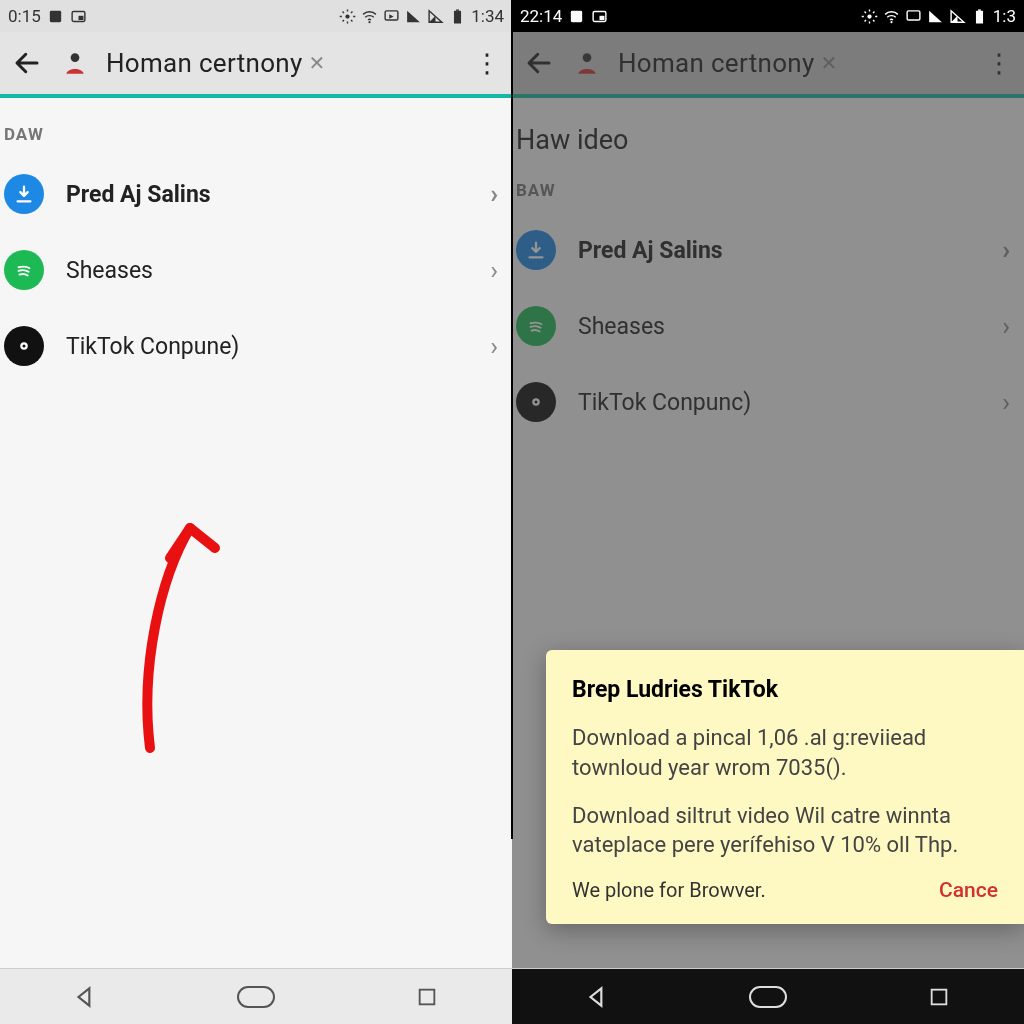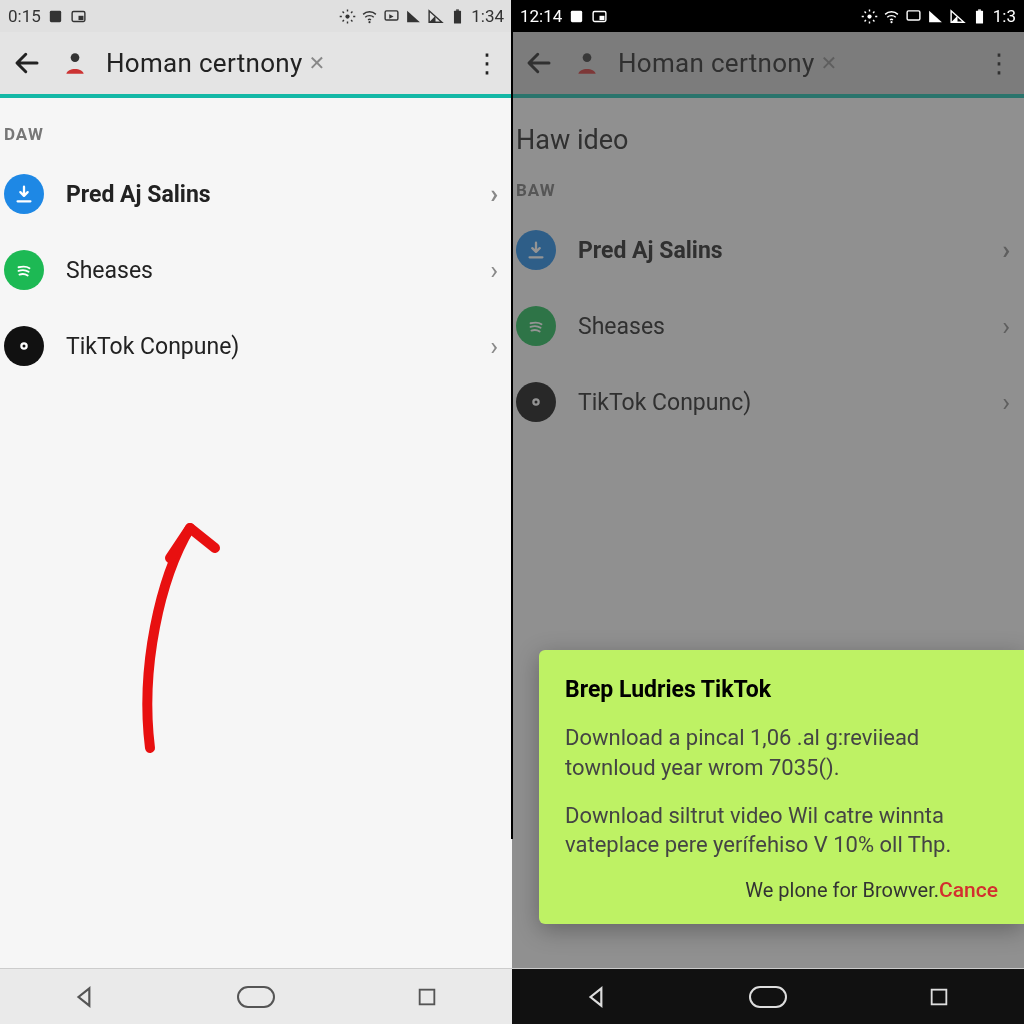--- a/index.html
+++ b/index.html
@@ -39,24 +39,24 @@
   .ico-download { background: #1e88e5; }
   .ico-spotify  { background: #1db954; }
   .ico-tiktok   { background: #111; }
 
   
   .scrim { position: absolute; inset: 0; background: rgba(60,60,60,.55); pointer-events: none; }
   .phone-b .status,
   .phone-b .navbar { position: relative; z-index: 5; }
 
   
-  .dialog { position: absolute; left: 27px; right: 0; bottom: 100px; background: #bef264; border-radius: 6px 0 0 6px; padding: 26px 26px 22px 26px; box-shadow: 0 6px 24px rgba(0,0,0,.3); z-index: 6; }
+  .dialog { position: absolute; left: 34px; right: 0; bottom: 100px; background: #fef9c3; border-radius: 6px 0 0 6px; padding: 26px 26px 22px 26px; box-shadow: 0 6px 24px rgba(0,0,0,.3); z-index: 6; }
   .dialog h3 { font-size: 23px; font-weight: 700; margin-bottom: 20px; }
   .dialog p  { font-size: 22px; color: #444; line-height: 1.35; margin-bottom: 18px; }
-  .dialog .actions { display: flex; justify-content: flex-end; align-items: center; }
+  .dialog .actions { display: flex; justify-content: space-between; align-items: center; }
   .dialog .actions span:first-child { font-size: 20px; color: #333; }
   .dialog .actions span:last-child  { font-size: 21px; color: #d32f2f; font-weight: 500; }
 
   
   .navbar { position: absolute; bottom: 0; left: 0; right: 0; height: 56px; background: #eaeaea; display: flex; align-items: center; justify-content: space-around; border-top: 1px solid #ccc; }
   .phone-b .navbar { background: #111; }
   .navbtn { width: 42px; height: 28px; display: flex; align-items: center; justify-content: center; }
   .navbtn svg { stroke: #555; fill: none; stroke-width: 2; }
   .phone-b .navbtn svg { stroke: #ddd; }
 
@@ -200,21 +200,21 @@
             <rect x="4" y="4" width="16" height="16"></rect>
           </svg>
         </span>
     </div>
   </div>
 
   <div class="phone phone-b">
 
     <div class="status">
       <div class="left">
-        <span>12:14</span>
+        <span>22:14</span>
         <span class="ic">
             <svg viewBox="0 0 24 24">
               <rect x="4" y="4" width="16" height="16" rx="2" fill="currentColor"></rect>
             </svg>
           </span>
         <span class="ic">
             <svg viewBox="0 0 24 24">
               <rect x="3" y="5" width="18" height="14" rx="2" fill="none" stroke="currentColor" stroke-width="2"></rect>
               <rect x="12" y="11" width="7" height="6" fill="currentColor"></rect>
             </svg>

